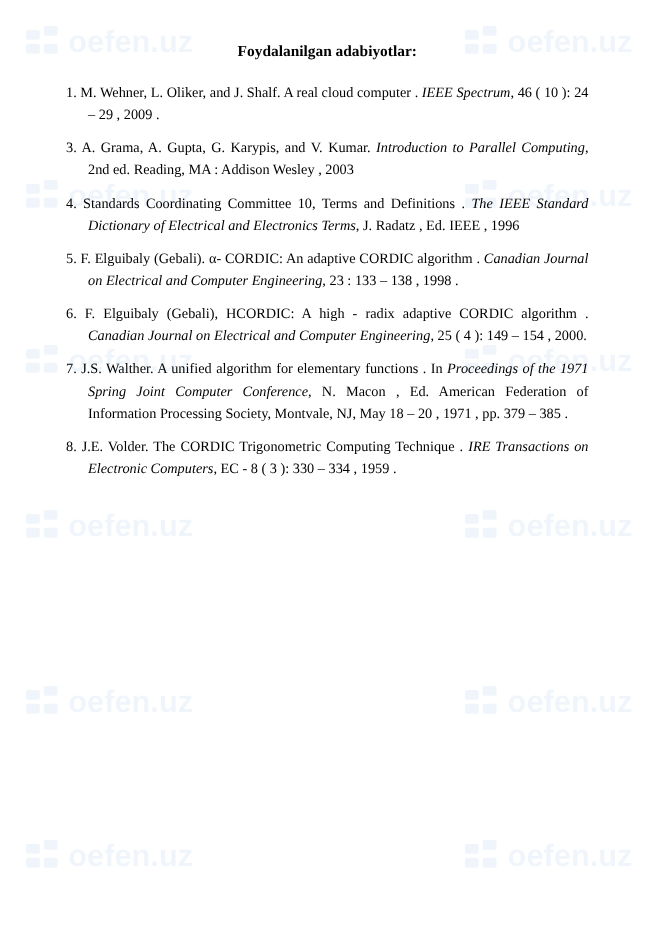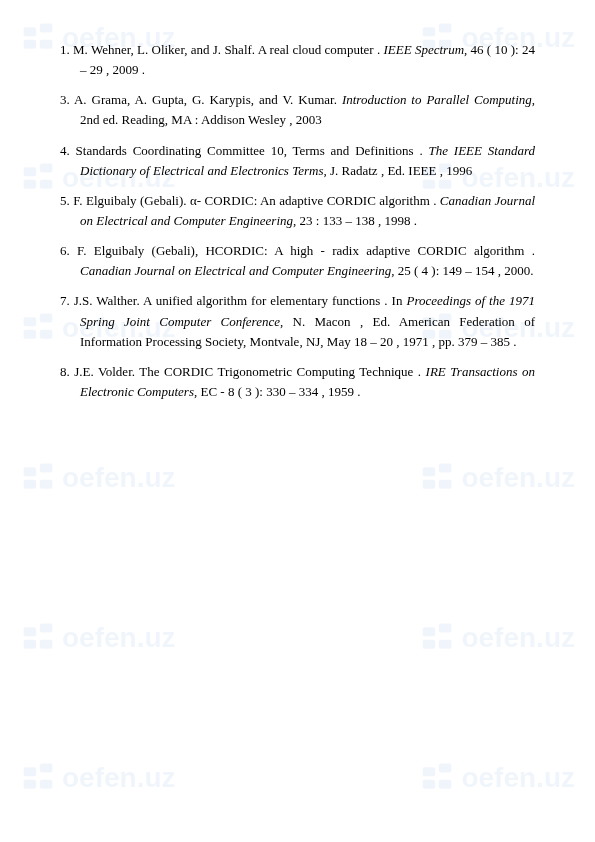--- a/index.html
+++ b/index.html
@@ -191,20 +191,21 @@
       <rect x="4" y="8" width="14" height="10" rx="2" fill="#4a90d9"></rect>
       <rect x="22" y="4" width="14" height="10" rx="2" fill="#4a90d9"></rect>
       <rect x="4" y="22" width="14" height="10" rx="2" fill="#4a90d9"></rect>
       <rect x="22" y="22" width="14" height="10" rx="2" fill="#4a90d9"></rect>
     </svg>
     oefen.uz
   </div>
 </div>
 
 <div class="content">
+  <h2 class="page-title">Foydalanilgan adabiyotlar:</h2>
 
   <ol class="references-list">
 
     <li>
       <span>1. </span>M. Wehner, L. Oliker, and J. Shalf. A real cloud computer . <em>IEEE Spectrum</em>, 46 ( 10 ): 24 – 29 , 2009 .
     </li>
 
 
     <li>
       <span>3. </span>A. Grama, A. Gupta, G. Karypis, and V. Kumar. <em>Introduction to Parallel Computing</em>, 2nd ed. Reading, MA : Addison Wesley , 2003

